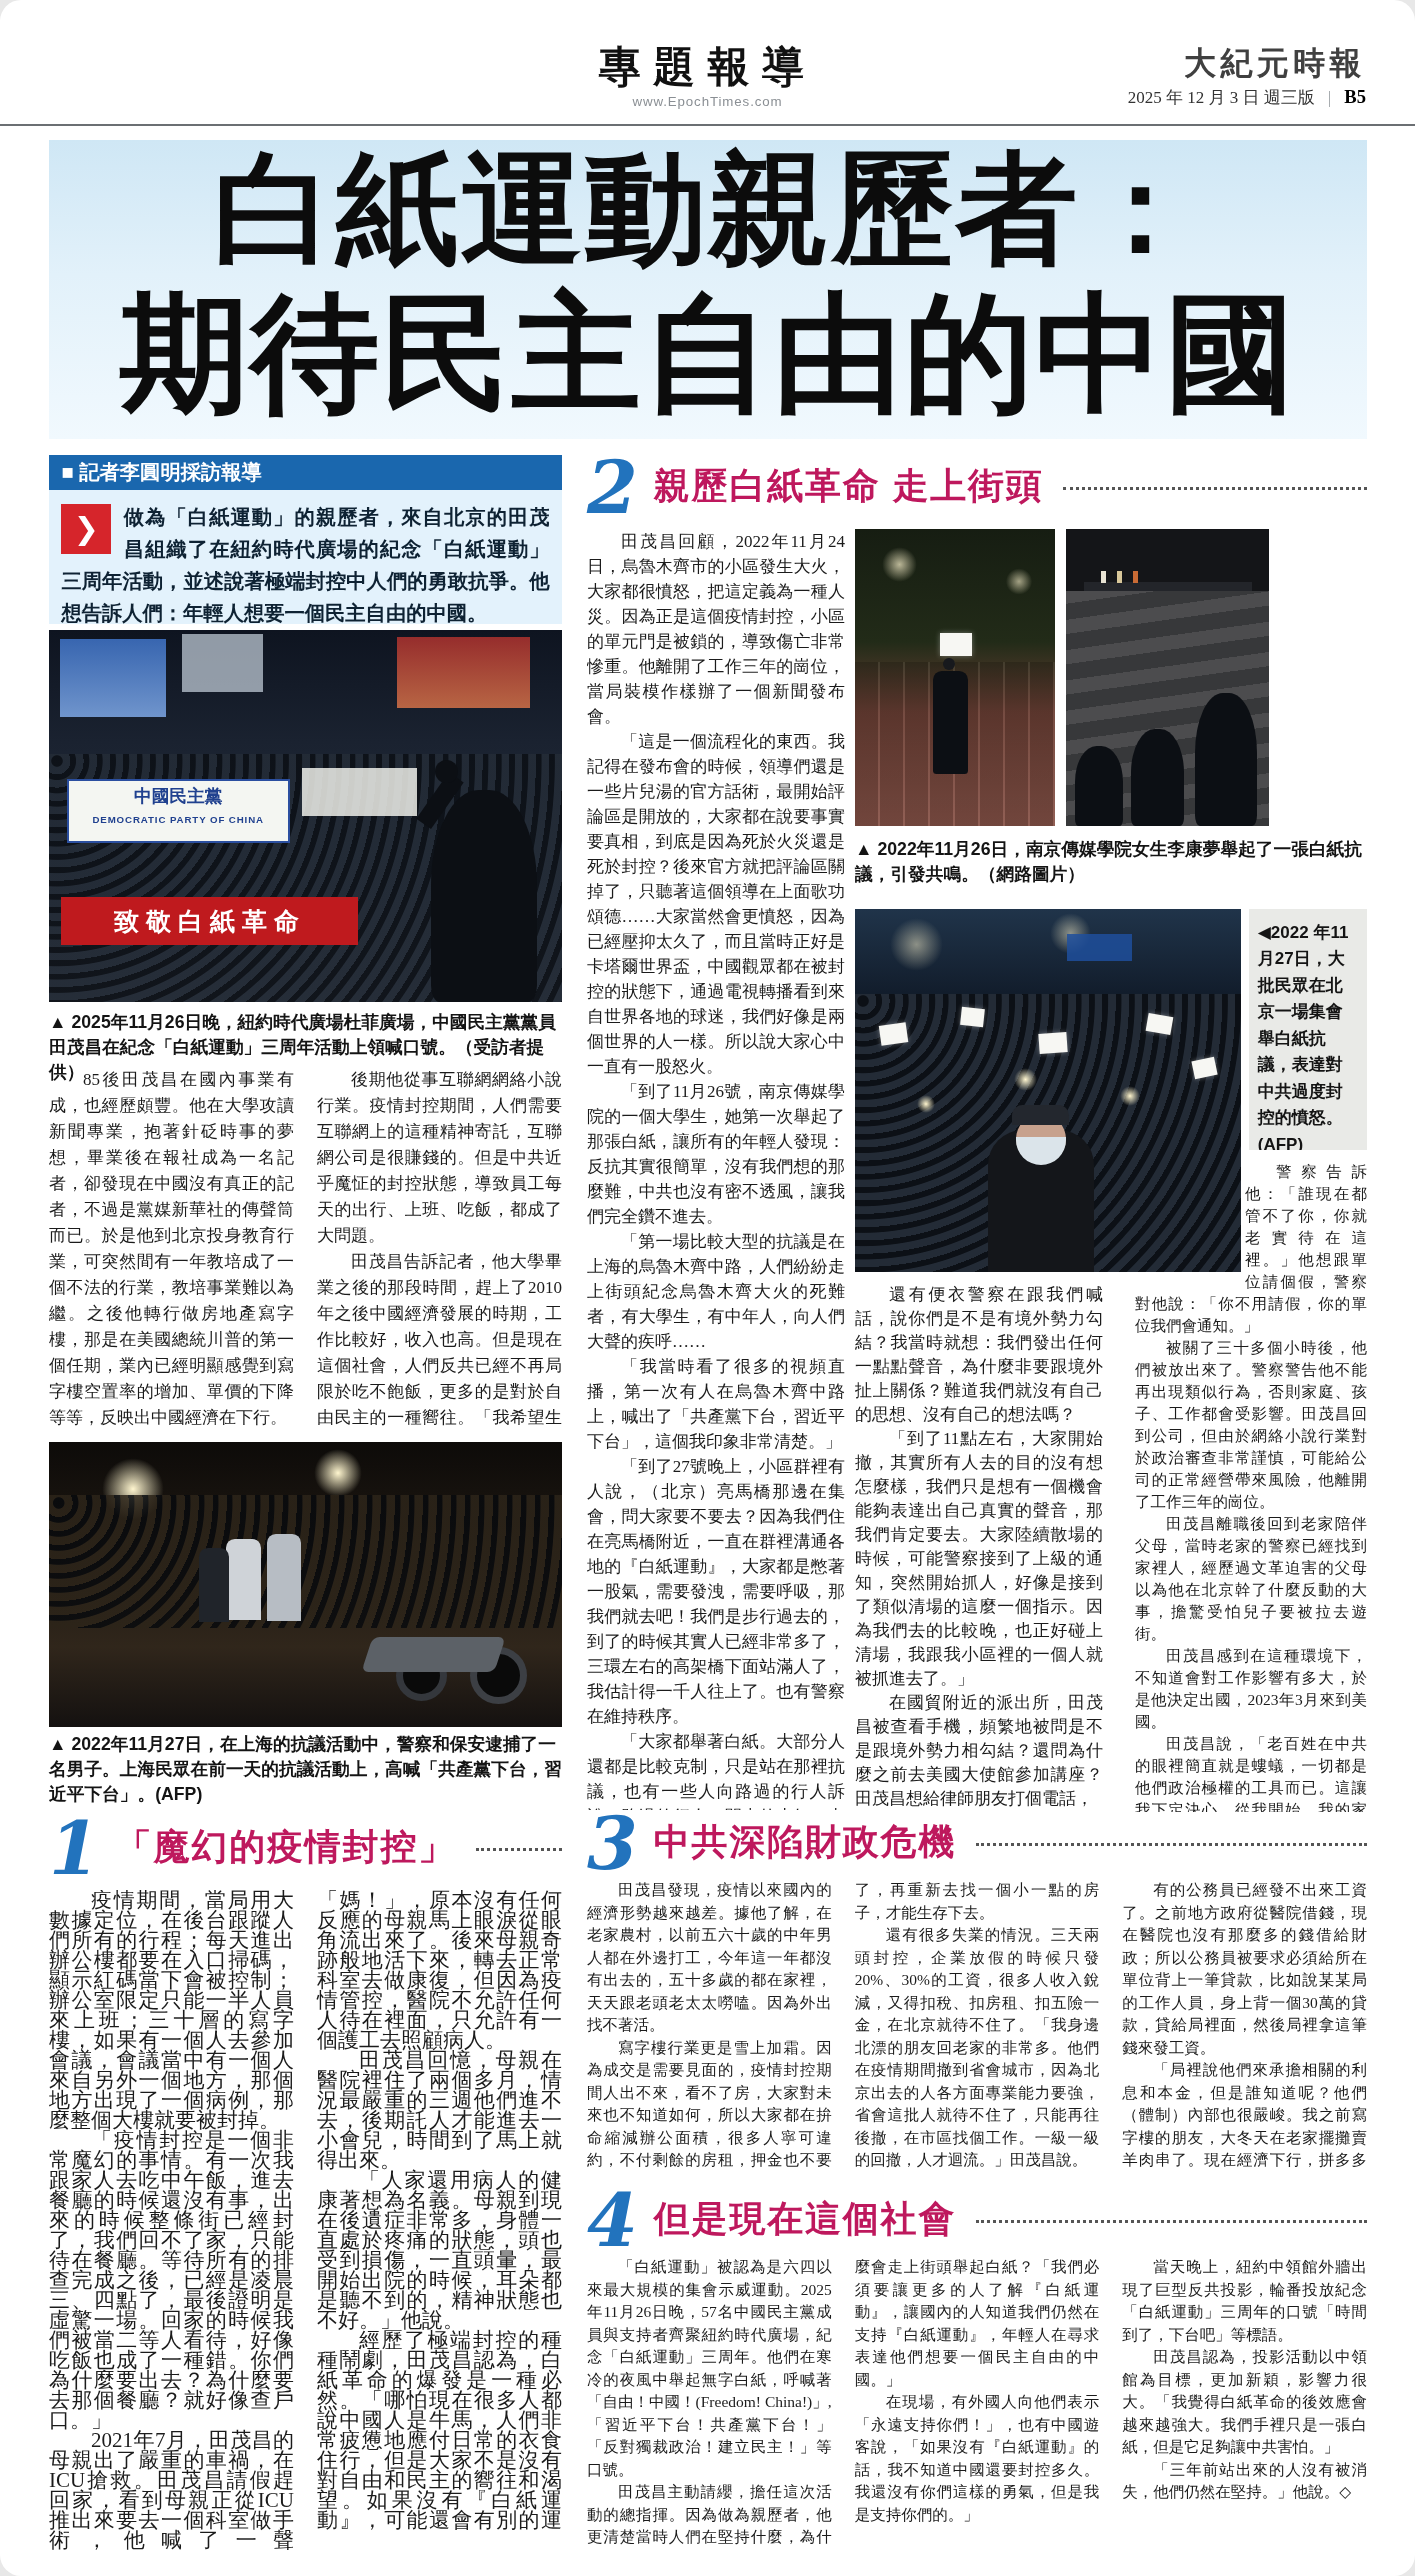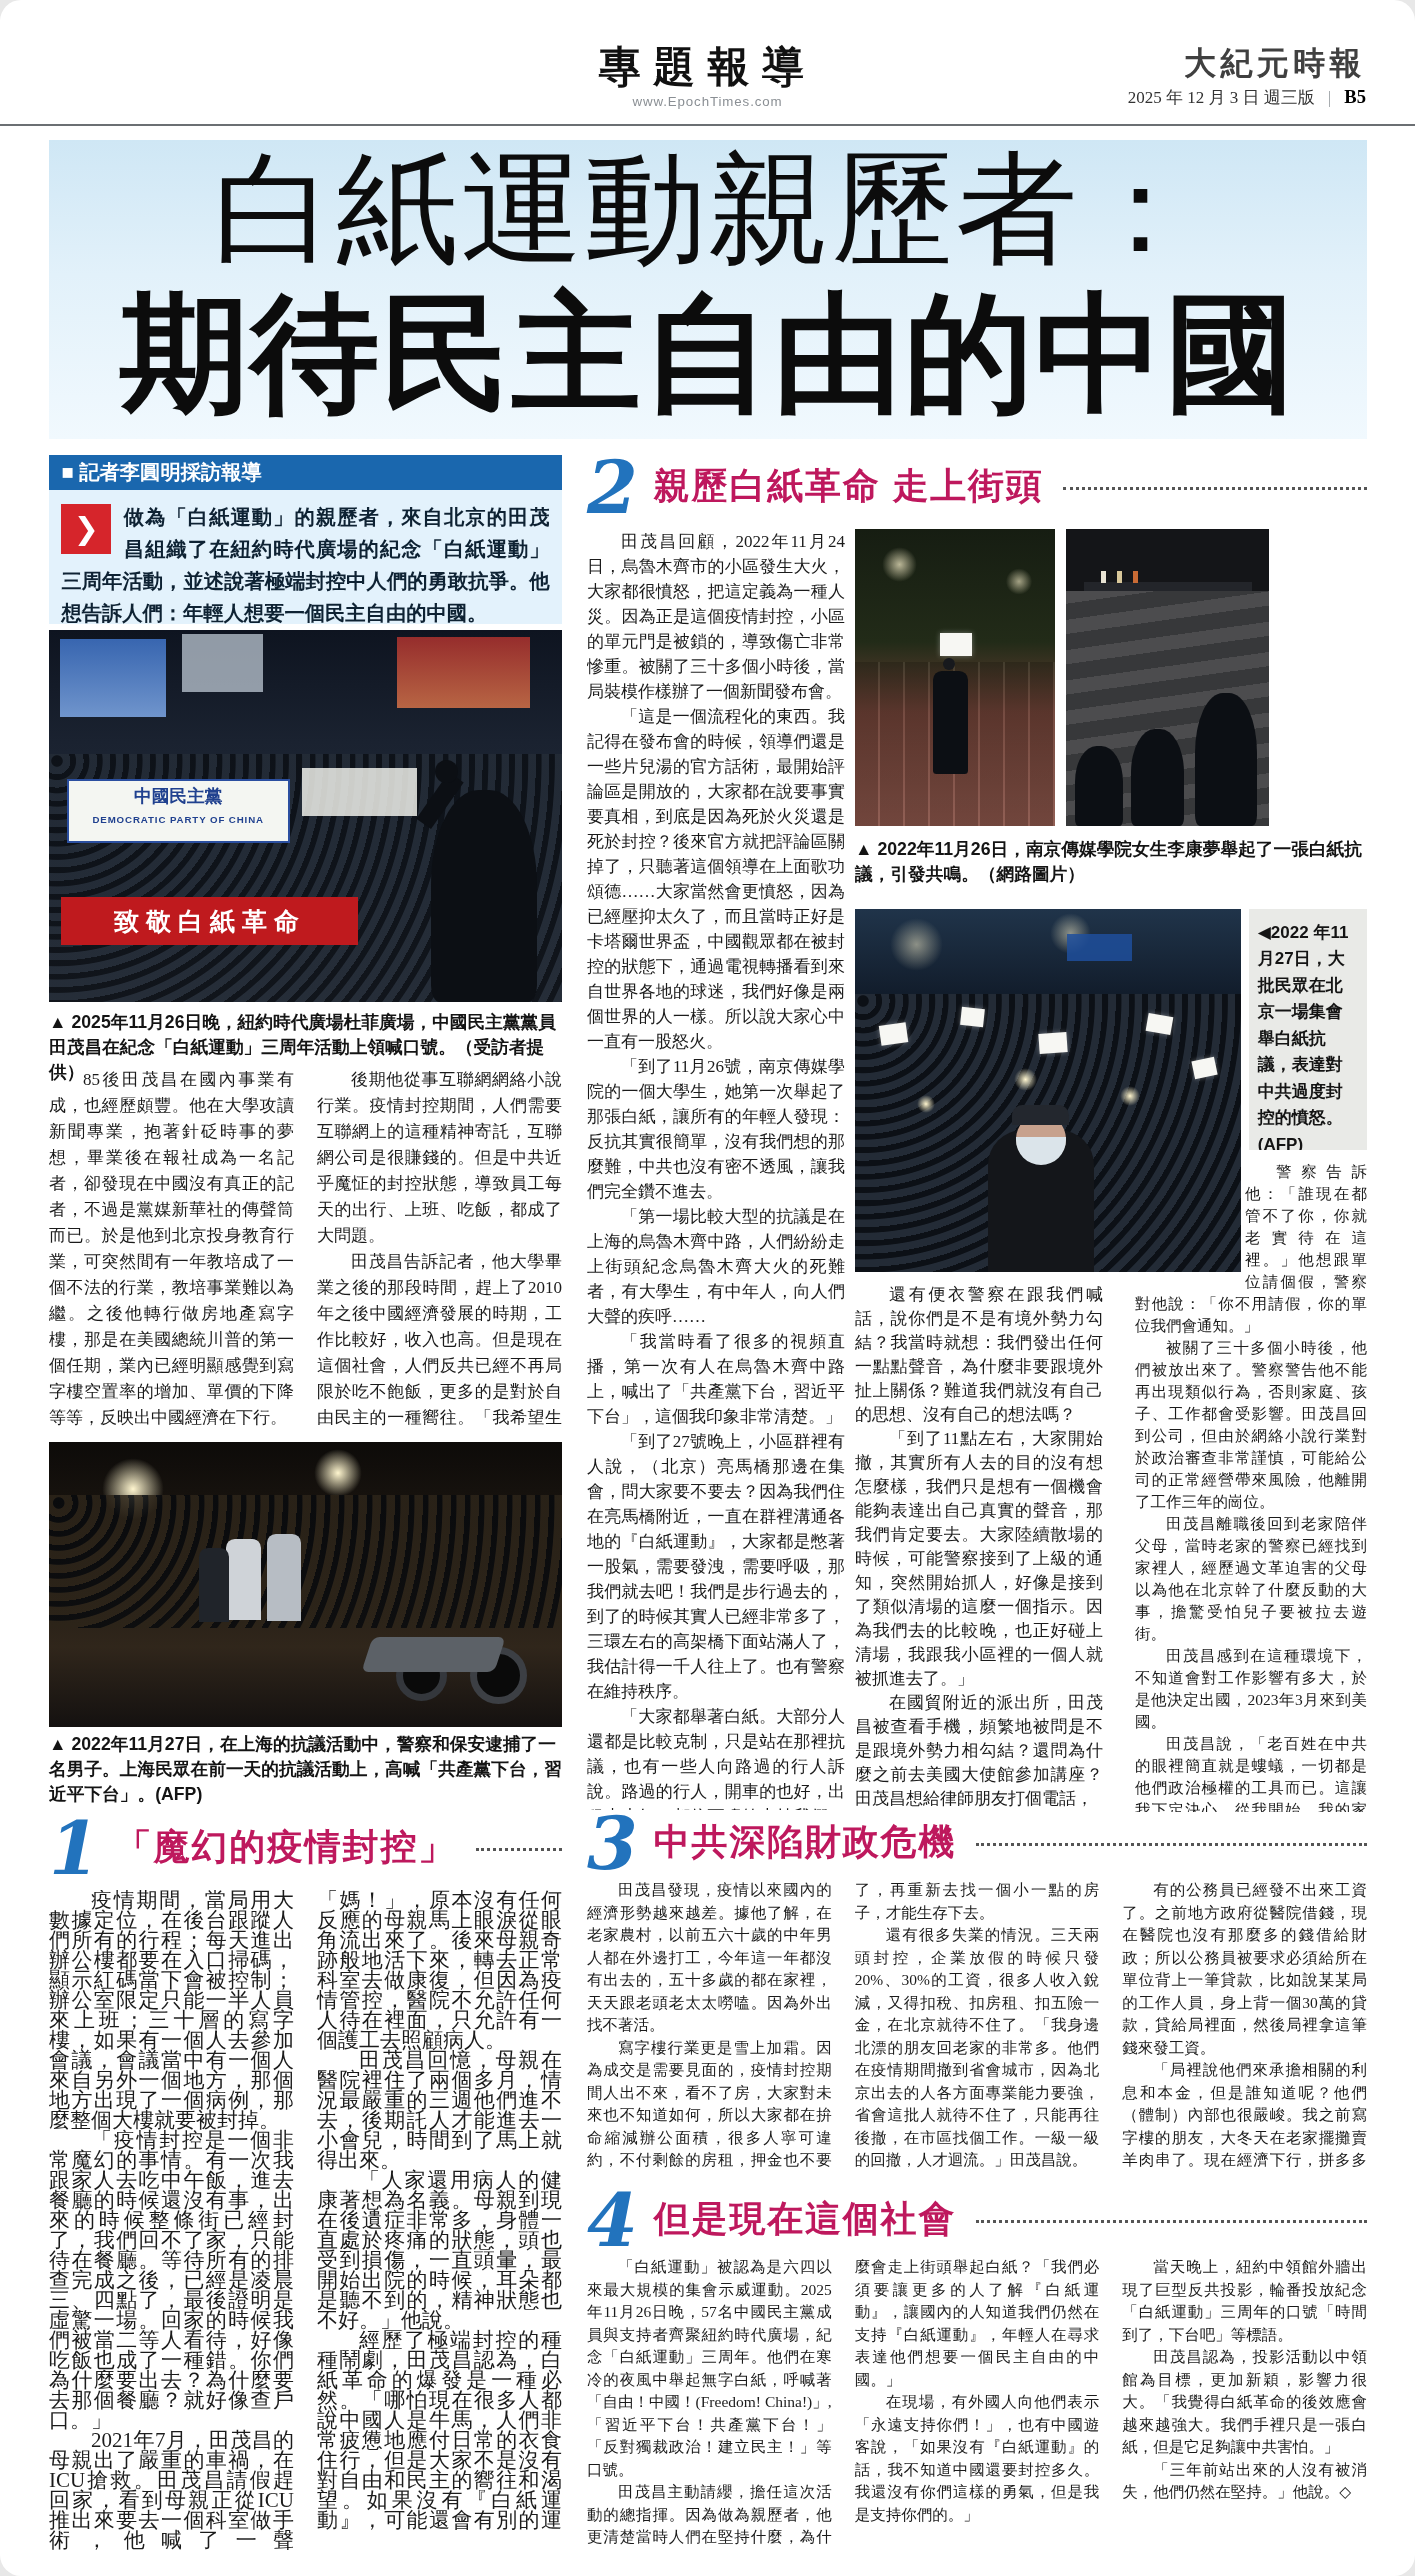--- a/index.html
+++ b/index.html
@@ -14,21 +14,21 @@
   .hdr-title{left:0;right:0;top:39px;text-align:center;font-size:42px;font-weight:900;letter-spacing:12.4px;color:#111}
   .hdr-site{left:0;right:0;top:94px;text-align:center;font-size:13.3px;color:#8a8f94;letter-spacing:0.9px}
   .masthead{right:49px;top:42px;font-size:32px;font-weight:bold;color:#404040;letter-spacing:4.4px}
   .dateline{right:49px;top:86px;font-size:17px;color:#333}
   .dateline b{font-size:18.6px;color:#000}
   .hdr-rule{left:0;top:124px;width:1415px;height:1.8px;background:#6b6f73}
 
   
   .headline{left:49px;top:140px;width:1318px;height:299px;text-align:center;
             background:linear-gradient(180deg,#cfe7f5 0%,#e2f1fa 45%,#f1f9fe 100%);}
-  .headline .l1{font-size:122px;line-height:140px;font-weight:400;color:#0c0c0c;letter-spacing:1.8px}
+  .headline .l1{font-size:122px;line-height:140px;font-weight:700;color:#0c0c0c;letter-spacing:1.8px}
   .headline .l2{font-size:129px;line-height:149px;font-weight:900;color:#0c0c0c;letter-spacing:1.8px}
 
   
   .byline-bar{left:49px;top:455px;width:513px;height:35px;background:#1a67ae;color:#fff;
               font-size:20.3px;font-weight:bold;line-height:35px;padding-left:12.4px}
   .intro-box{left:49px;top:490px;width:513px;height:134px;background:#e3f2fc;padding:10.6px 12.4px;overflow:hidden}
   .intro-chevron{float:left;width:50px;height:50px;background:#d6252b;color:#fff;margin:3.5px 12.4px 3.5px 0;
                  text-align:center;font-size:30px;line-height:50px;font-weight:bold}
   .intro-text{font-size:20.3px;line-height:32px;font-weight:bold;color:#0e2233;text-align:justify}
 
@@ -148,21 +148,21 @@
       <p>經歷了極端封控的種種鬧劇，田茂昌認為，白紙革命的爆發是一種必然。「哪怕現在很多人都說中國人是牛馬，人們非常疲憊地應付日常的衣食住行，但是大家不是沒有對自由和民主的嚮往和渴望。如果沒有『白紙運動』，可能還會有別的運動，在那個時刻總會有這麼一個運動出現。」</p>
     </div>
 
   <div class="sec-head" style="left:587px;top:453px;width:780px;height:67px">
     <span class="sec-no">2</span>
     <span class="sec-title">親歷白紙革命 走上街頭</span>
     <span class="sec-dots"></span>
   </div>
 
   <div class="bt fs-c" style="left:587px;top:529px;width:258px;height:1281px">
-      <p>田茂昌回顧，2022年11月24日，烏魯木齊市的小區發生大火，大家都很憤怒，把這定義為一種人災。因為正是這個疫情封控，小區的單元門是被鎖的，導致傷亡非常慘重。被關了三十多個小時後，當局裝模作樣辦了一個新聞發布會。</p>
+      <p>田茂昌回顧，2022年11月24日，烏魯木齊市的小區發生大火，大家都很憤怒，把這定義為一種人災。因為正是這個疫情封控，小區的單元門是被鎖的，導致傷亡非常慘重。他離開了工作三年的崗位，當局裝模作樣辦了一個新聞發布會。</p>
       <p>「這是一個流程化的東西。我記得在發布會的時候，領導們還是一些片兒湯的官方話術，最開始評論區是開放的，大家都在說要事實要真相，到底是因為死於火災還是死於封控？後來官方就把評論區關掉了，只聽著這個領導在上面歌功頌德……大家當然會更憤怒，因為已經壓抑太久了，而且當時正好是卡塔爾世界盃，中國觀眾都在被封控的狀態下，通過電視轉播看到來自世界各地的球迷，我們好像是兩個世界的人一樣。所以說大家心中一直有一股怒火。</p>
       <p>「到了11月26號，南京傳媒學院的一個大學生，她第一次舉起了那張白紙，讓所有的年輕人發現：反抗其實很簡單，沒有我們想的那麼難，中共也沒有密不透風，讓我們完全鑽不進去。</p>
       <p>「第一場比較大型的抗議是在上海的烏魯木齊中路，人們紛紛走上街頭紀念烏魯木齊大火的死難者，有大學生，有中年人，向人們大聲的疾呼……</p>
       <p>「我當時看了很多的視頻直播，第一次有人在烏魯木齊中路上，喊出了「共產黨下台，習近平下台」，這個我印象非常清楚。」</p>
       <p>「到了27號晚上，小區群裡有人說，（北京）亮馬橋那邊在集會，問大家要不要去？因為我們住在亮馬橋附近，一直在群裡溝通各地的『白紙運動』，大家都是憋著一股氣，需要發洩，需要呼吸，那我們就去吧！我們是步行過去的，到了的時候其實人已經非常多了，三環左右的高架橋下面站滿人了，我估計得一千人往上了。也有警察在維持秩序。</p>
       <p>「大家都舉著白紙。大部分人還都是比較克制，只是站在那裡抗議，也有一些人向路過的行人訴說。路過的行人，開車的也好，出租車也好，都停下鳴笛支持我們，排了很長的車隊。當時我們特別感動，不只是站在這裡</p>
     </div>
 
   <div class="photo" style="left:855px;top:529px;width:200px;height:297px;
        background:linear-gradient(180deg,#161d12 0%,#222b18 38%,#6e4136 62%,#8a554a 100%)">

